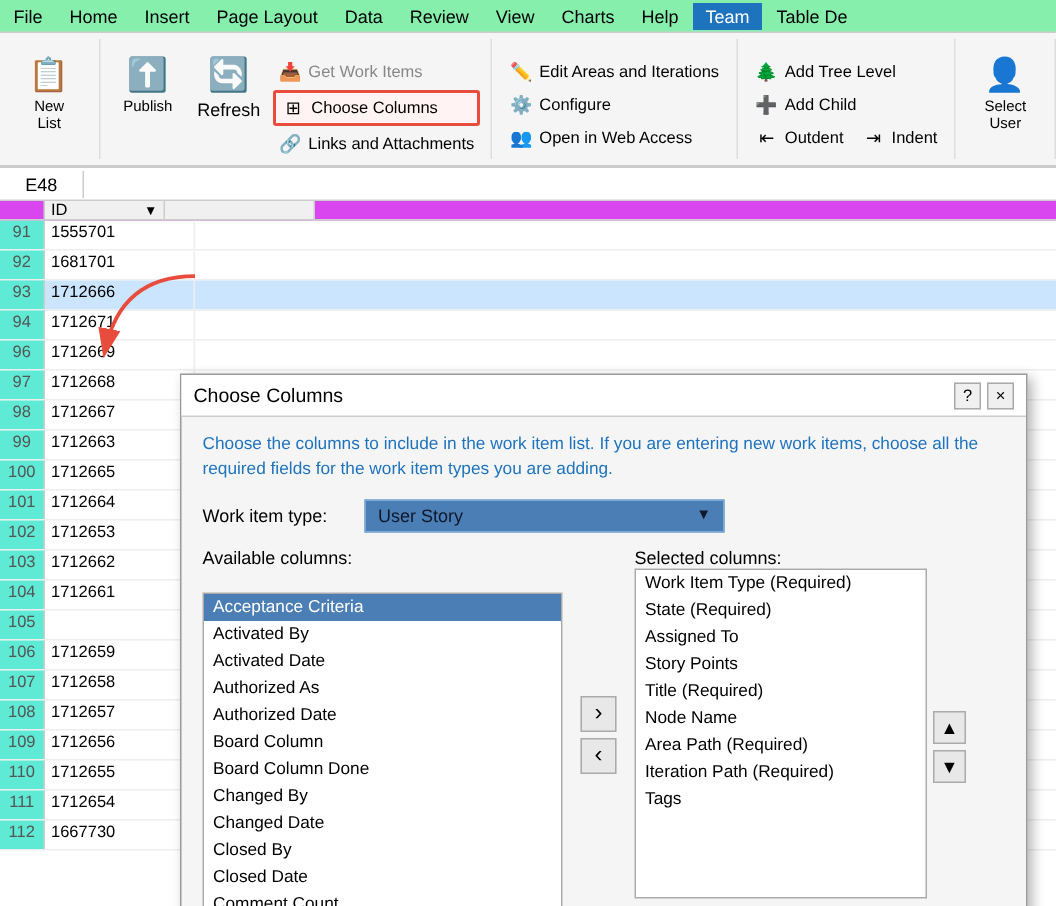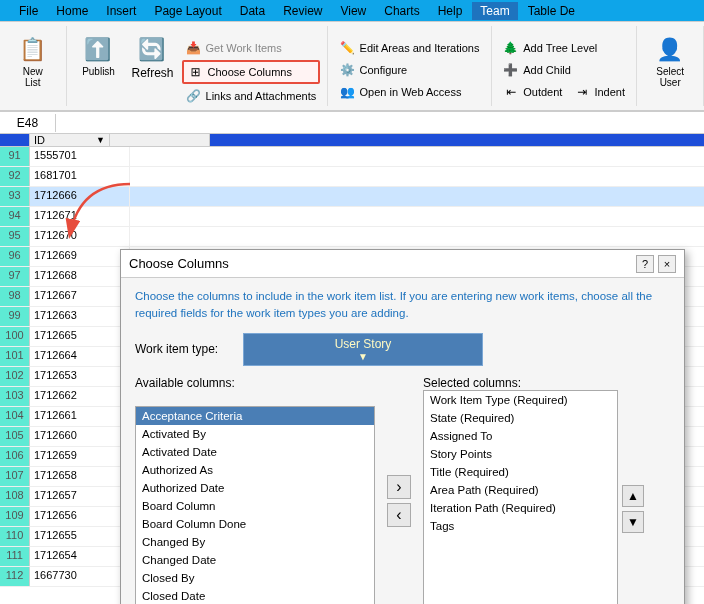--- a/index.html
+++ b/index.html
@@ -1,56 +1,56 @@
 <!DOCTYPE html>
 <html><head>
   <meta charset="utf-8">
   <style>
     * { box-sizing: border-box; margin: 0; padding: 0; }
     body { font-family: 'Segoe UI', Arial, sans-serif; font-size: 12px; background: #fff; width: 704px; height: 604px; overflow: hidden; }
 
     
-    .menubar { display: flex; align-items: center; height: 22px; background: #0ea5e9; border-bottom: 1px solid #ccc; padding: 0 11px; gap: 2px; }
+    .menubar { display: flex; align-items: center; height: 22px; background: #86efac; border-bottom: 1px solid #ccc; padding: 0 1px; gap: 2px; }
     .menubar-item { padding: 2px 8px; font-size: 12px; cursor: pointer; }
     .menubar-item.active { background: #1e73be; color: white; }
 
     
     .ribbon { display: flex; height: 90px; background: #f5f5f5; border-bottom: 2px solid #ccc; padding: 4px 0; }
     .ribbon-group { display: flex; flex-direction: column; border-right: 1px solid #ddd; padding: 4px 8px; min-width: 60px; align-items: center; }
     .ribbon-buttons-row { display: flex; gap: 4px; align-items: flex-start; flex: 1; }
     .ribbon-big-btn { display: flex; flex-direction: column; align-items: center; padding: 4px 6px; cursor: pointer; font-size: 10px; text-align: center; width: 50px; }
     .ribbon-big-icon { width: 32px; height: 32px; display: flex; align-items: center; justify-content: center; font-size: 22px; }
     .ribbon-small-btns { display: flex; flex-direction: column; gap: 2px; }
     .ribbon-small-btn { display: flex; align-items: center; gap: 4px; padding: 2px 4px; cursor: pointer; font-size: 11px; white-space: nowrap; border-radius: 2px; }
     .ribbon-small-btn.highlighted { border: 2px solid #e74c3c; background: #fff3f3; }
     .ribbon-icon-small { width: 16px; height: 16px; display: inline-flex; align-items: center; justify-content: center; font-size: 12px; }
     .formula-bar { display: flex; align-items: center; height: 22px; border-bottom: 1px solid #ccc; background: #fff; }
     .name-box { width: 56px; border-right: 1px solid #ccc; text-align: center; font-size: 12px; padding: 2px 4px; }
     .formula-input { flex: 1; padding: 2px 4px; font-size: 12px; }
-    .col-headers { display: flex; background: #1d4ed8; border-bottom: 1px solid #ccc; }
+    .col-headers { display: flex; background: #d946ef; border-bottom: 1px solid #ccc; }
     .row-num-header { width: 30px; border-right: 1px solid #ccc; }
     .col-header { border-right: 1px solid #ccc; text-align: center; padding: 2px 0; font-size: 11px; background: #f0f0f0; }
     .col-id { width: 80px; }
     .col-data { width: 100px; }
     .sheet-rows { overflow-y: auto; }
     .sheet-row { display: flex; border-bottom: 1px solid #eee; height: 20px; }
     .sheet-row.selected { background: #cce5ff; }
     .row-num { width: 30px; border-right: 1px solid #ccc; text-align: center; font-size: 11px; color: #555; background: #5eead4; padding: 2px 0; }
     .cell { width: 100px; border-right: 1px solid #eee; padding: 2px 4px; font-size: 11px; }
     .dialog { position: absolute; left: 120px; top: 115px; width: 565px; background: #f5f5f5; border: 1px solid #999; box-shadow: 3px 3px 8px rgba(0,0,0,0.3); pointer-events: all; }
     .dialog-titlebar { display: flex; align-items: center; justify-content: space-between; background: #fff; border-bottom: 1px solid #ccc; padding: 4px 8px; height: 28px; }
     .dialog-title { font-size: 13px; font-weight: normal; }
     .dialog-title-btns { display: flex; gap: 4px; }
     .dialog-btn-icon { width: 18px; height: 18px; border: 1px solid #aaa; background: #f0f0f0; display: flex; align-items: center; justify-content: center; cursor: pointer; font-size: 11px; }
     .dialog-body { padding: 10px 14px; }
     .dialog-desc { font-size: 11.5px; color: #000; line-height: 1.5; margin-bottom: 10px; }
     .dialog-desc span { color: #1e73be; }
     .workitem-row { display: flex; align-items: center; gap: 8px; margin-bottom: 10px; }
     .workitem-label { font-size: 12px; width: 100px; }
-    .workitem-select { width: 240px; border: 1px solid #7ba7d5; background: #4a7eb5; color: #fef9c3; padding: 3px 8px; font-size: 12px; display: flex; align-items: center; justify-content: space-between; cursor: pointer; flex-direction: column; }
+    .workitem-select { width: 240px; border: 1px solid #7ba7d5; background: #4a7eb5; color: #0f172a; padding: 3px 8px; font-size: 12px; display: flex; align-items: center; justify-content: space-between; cursor: pointer; }
     .workitem-select-arrow { font-size: 10px; }
     .columns-area { display: flex; gap: 8px; }
     .col-list-section { display: flex; flex-direction: column; gap: 16px; }
     .col-list-label { font-size: 12px; font-weight: normal; }
     .col-list-box { width: 240px; height: 220px; border: 1px solid #aaa; background: white; overflow-y: scroll; }
     .col-list-item { padding: 3px 6px; font-size: 11.5px; cursor: pointer; }
     .col-list-item.selected { background: #4a7eb5; color: white; }
     .col-arrows { display: flex; flex-direction: column; justify-content: center; gap: 4px; padding: 0 4px; }
     .col-arrow-btn { width: 24px; height: 24px; background: #e8e8e8; border: 1px solid #aaa; display: flex; align-items: center; justify-content: center; cursor: pointer; font-size: 12px; }
     .right-side { display: flex; flex-direction: column; }
@@ -199,24 +199,20 @@
         </div>
         <div class="sheet-row selected">
           <div class="row-num">93</div>
           <div class="cell">1712666</div>
         </div>
         <div class="sheet-row">
           <div class="row-num">94</div>
           <div class="cell">1712671</div>
         </div>
         <div class="sheet-row">
-          <div class="row-num">95</div>
-          <div class="cell">1712670</div>
-        </div>
-        <div class="sheet-row">
           <div class="row-num">96</div>
           <div class="cell">1712669</div>
         </div>
         <div class="sheet-row">
           <div class="row-num">97</div>
           <div class="cell">1712668</div>
         </div>
         <div class="sheet-row">
           <div class="row-num">98</div>
           <div class="cell">1712667</div>
@@ -240,21 +236,20 @@
         <div class="sheet-row">
           <div class="row-num">103</div>
           <div class="cell">1712662</div>
         </div>
         <div class="sheet-row">
           <div class="row-num">104</div>
           <div class="cell">1712661</div>
         </div>
         <div class="sheet-row">
           <div class="row-num">105</div>
-          <div class="cell">1712660</div>
         </div>
         <div class="sheet-row">
           <div class="row-num">106</div>
           <div class="cell">1712659</div>
         </div>
         <div class="sheet-row">
           <div class="row-num">107</div>
           <div class="cell">1712658</div>
         </div>
         <div class="sheet-row">
@@ -340,20 +335,21 @@
 
           <div class="right-side">
             <span class="col-list-label">Selected columns:</span>
             <div style="display:flex; gap:4px;">
               <div class="col-list-box" style="width:195px;">
                 <div class="col-list-item">Work Item Type (Required)</div>
                 <div class="col-list-item">State (Required)</div>
                 <div class="col-list-item">Assigned To</div>
                 <div class="col-list-item">Story Points</div>
                 <div class="col-list-item">Title (Required)</div>
+                <div class="col-list-item">Node Name</div>
                 <div class="col-list-item">Area Path (Required)</div>
                 <div class="col-list-item">Iteration Path (Required)</div>
                 <div class="col-list-item">Tags</div>
               </div>
               <div class="right-arrows">
                 <div class="up-down-btn">▲</div>
                 <div class="up-down-btn">▼</div>
               </div>
             </div>
           </div>

